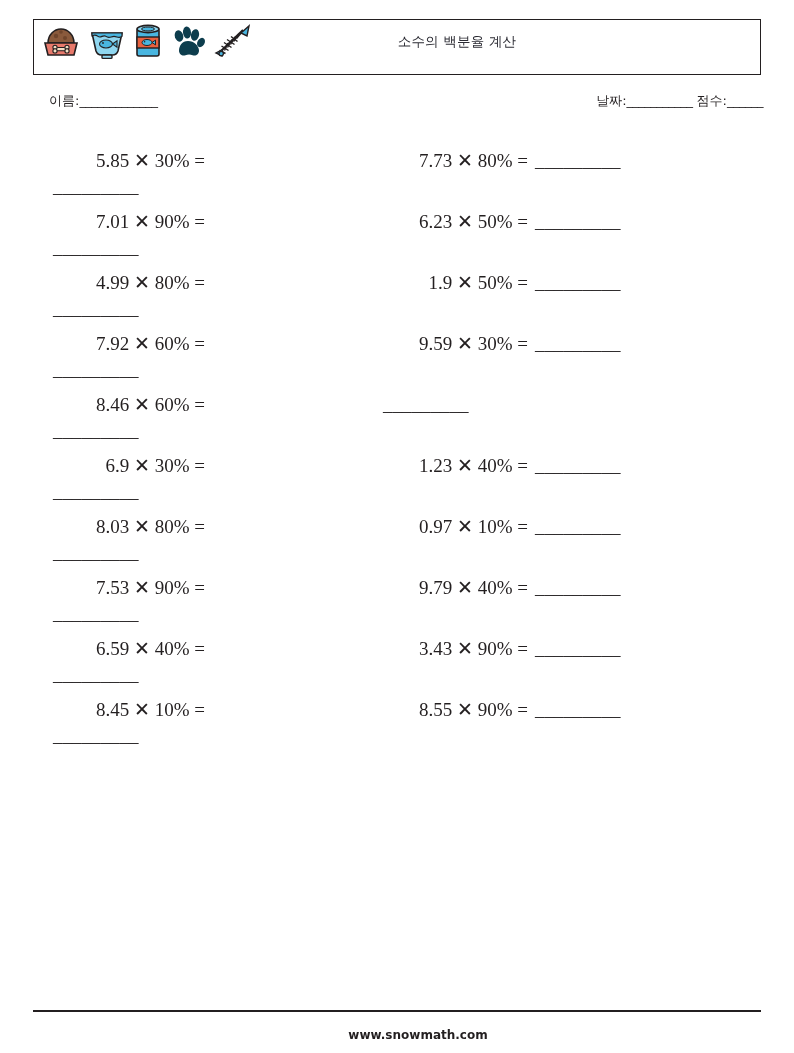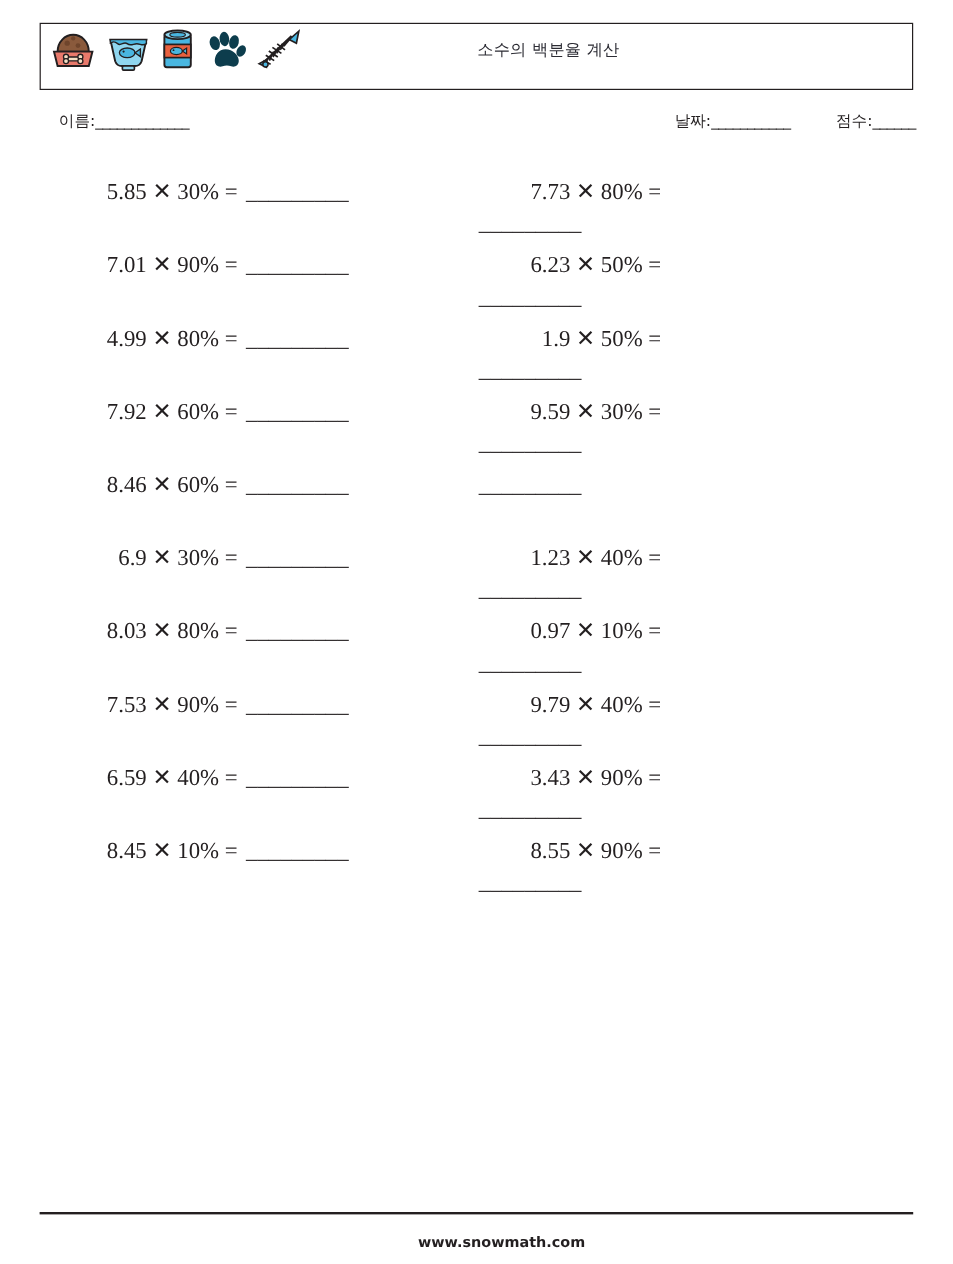--- a/index.html
+++ b/index.html
@@ -71,21 +71,21 @@
     left: 0;
     top: 0;
     white-space: nowrap;
   }
   .meta-right {
     position: absolute;
     right: 0;
     top: 0;
     white-space: nowrap;
   }
-  .meta-right .meta-date { margin-right: 38px; }
+  .meta-right .meta-date { margin-right: 4px; }
   .rule {
     font-family: "DejaVu Sans", "Liberation Sans", sans-serif;
     letter-spacing: -0.5px;
   }
 
   
   .problems {
     position: absolute;
     left: 0;
     top: 148px;
@@ -98,22 +98,22 @@
   .cell {
     position: absolute;
     top: 0;
     display: flex;
     align-items: baseline;
     white-space: nowrap;
     font-size: 19px;
     line-height: 26px;
     color: #231f20;
   }
-  .cell-left  { left: 46px;  width: 320px; }
-  .cell-right { left: 392px; width: 320px; flex-direction: column; }
+  .cell-left  { left: 46px;  width: 320px; flex-direction: column; }
+  .cell-right { left: 376px; width: 320px; }
 
   .expr {
     display: inline-block;
     width: 152px;
     text-align: right;
     font-size: 19px;
   }
   .blank {
     display: inline-block;
     margin-left: 7px;

